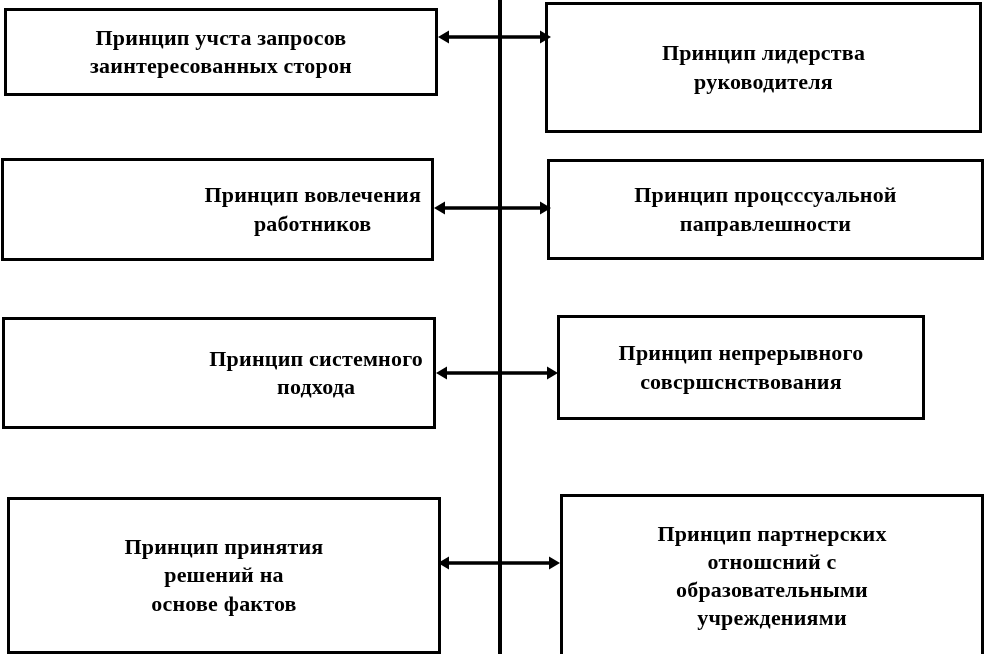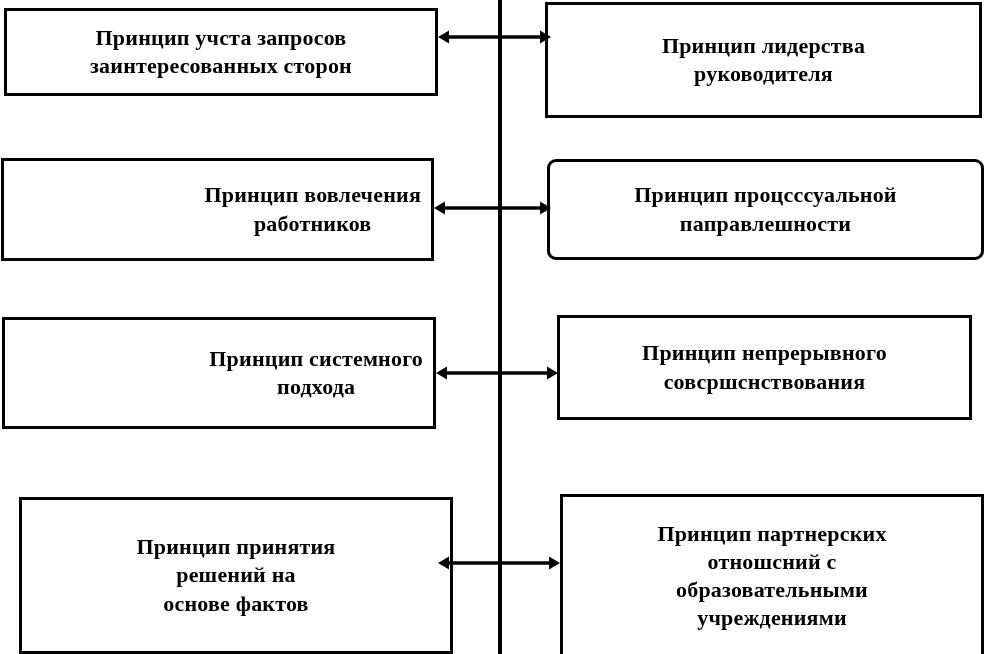--- a/index.html
+++ b/index.html
@@ -57,35 +57,35 @@
 заинтересованных сторон</span>
   </div>
   <div class="node-box" id="box-left-2" style="left: 1px; top: 158px; width: 433px; height: 103px; justify-content: flex-end;">
     <span class="node-label">Принцип вовлечения
 работников</span>
   </div>
   <div class="node-box" id="box-left-3" style="left: 2px; top: 317px; width: 434px; height: 112px; justify-content: flex-end;">
     <span class="node-label">Принцип системного
 подхода</span>
   </div>
-  <div class="node-box" id="box-left-4" style="left: 19px; top: 497px; width: 434px; height: 157px;">
+  <div class="node-box" id="box-left-4" style="left: 7px; top: 497px; width: 434px; height: 157px;">
     <span class="node-label">Принцип принятия
 решений на
 основе фактов</span>
   </div>
 
-  <div class="node-box" id="box-right-1" style="left: 545px; top: 2px; width: 437px; height: 116px;">
+  <div class="node-box" id="box-right-1" style="left: 545px; top: 2px; width: 437px; height: 131px;">
     <span class="node-label">Принцип лидерства
 руководителя</span>
   </div>
-  <div class="node-box" id="box-right-2" style="left: 547px; top: 159px; width: 437px; height: 101px; border-radius: 9px;">
+  <div class="node-box" id="box-right-2" style="left: 547px; top: 159px; width: 437px; height: 101px;">
     <span class="node-label">Принцип процсссуальной
 паправлешности</span>
   </div>
-  <div class="node-box" id="box-right-3" style="left: 557px; top: 315px; width: 415px; height: 105px;">
+  <div class="node-box" id="box-right-3" style="left: 557px; top: 315px; width: 368px; height: 105px;">
     <span class="node-label">Принцип непрерывного
 совсршснствования</span>
   </div>
   <div class="node-box" id="box-right-4" style="left: 560px; top: 494px; width: 424px; height: 164px;">
     <span class="node-label">Принцип партнерских
 отношсний с
 образовательными
 учреждениями</span>
   </div>
 

